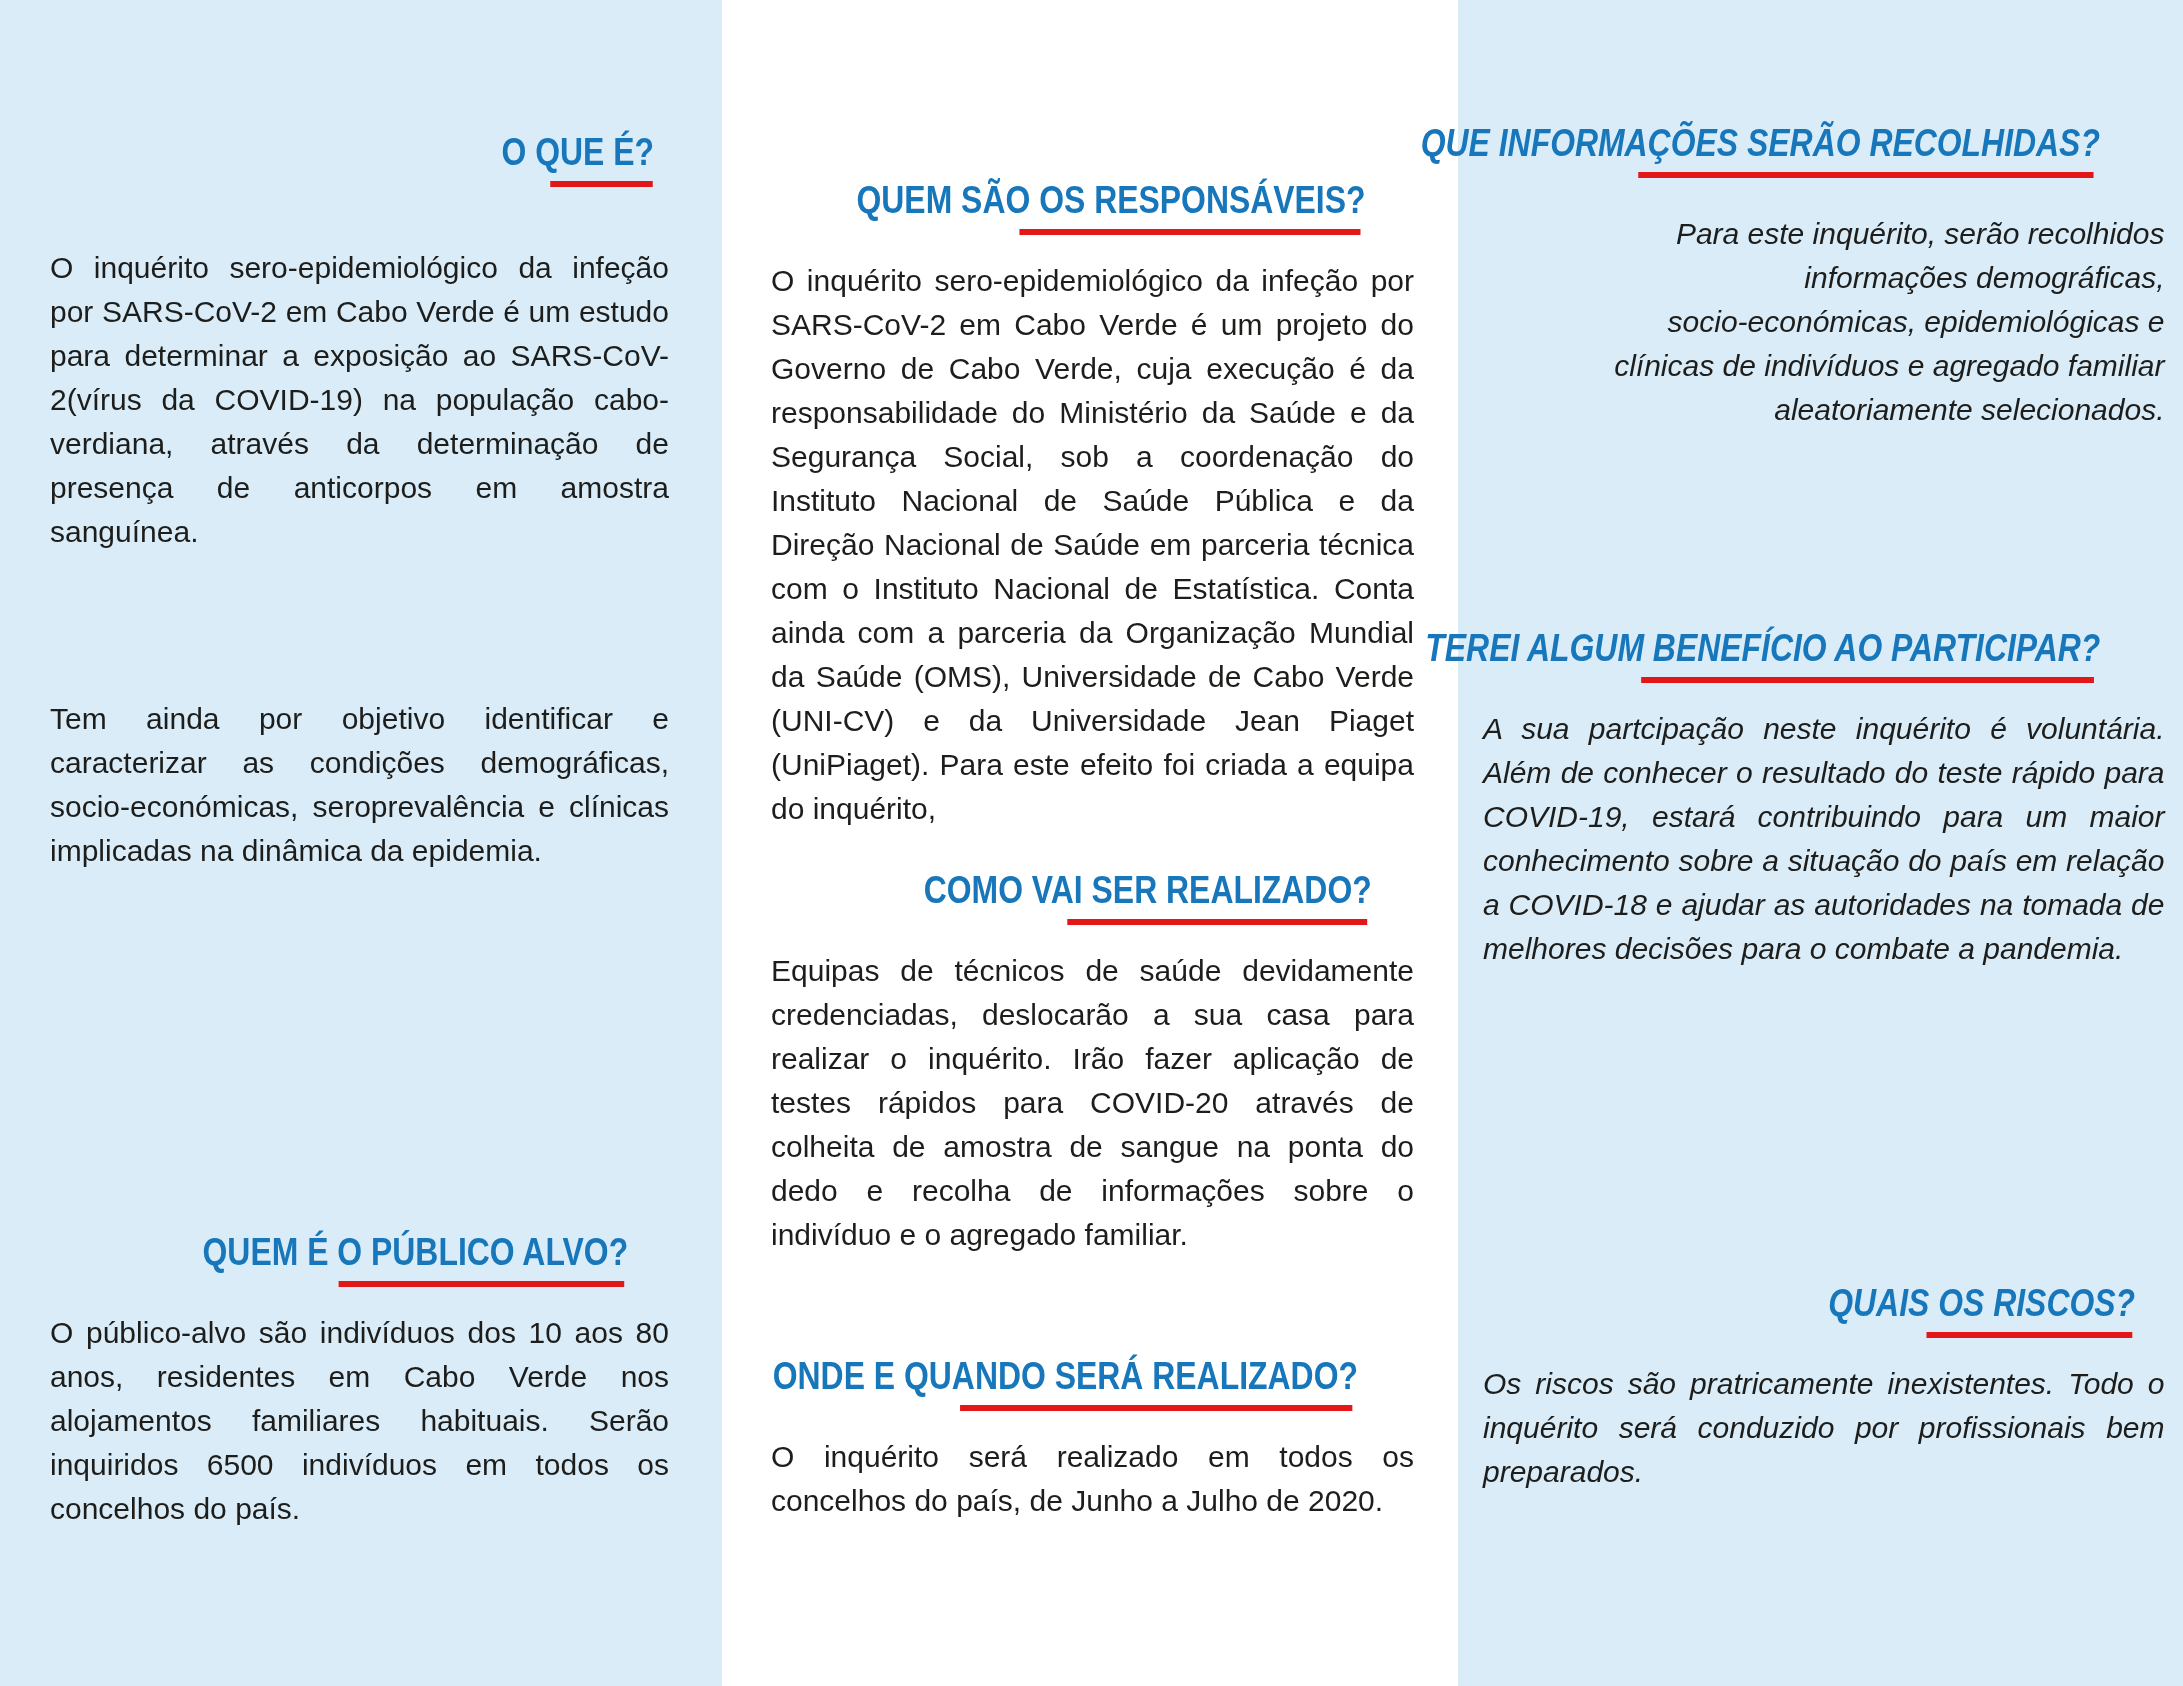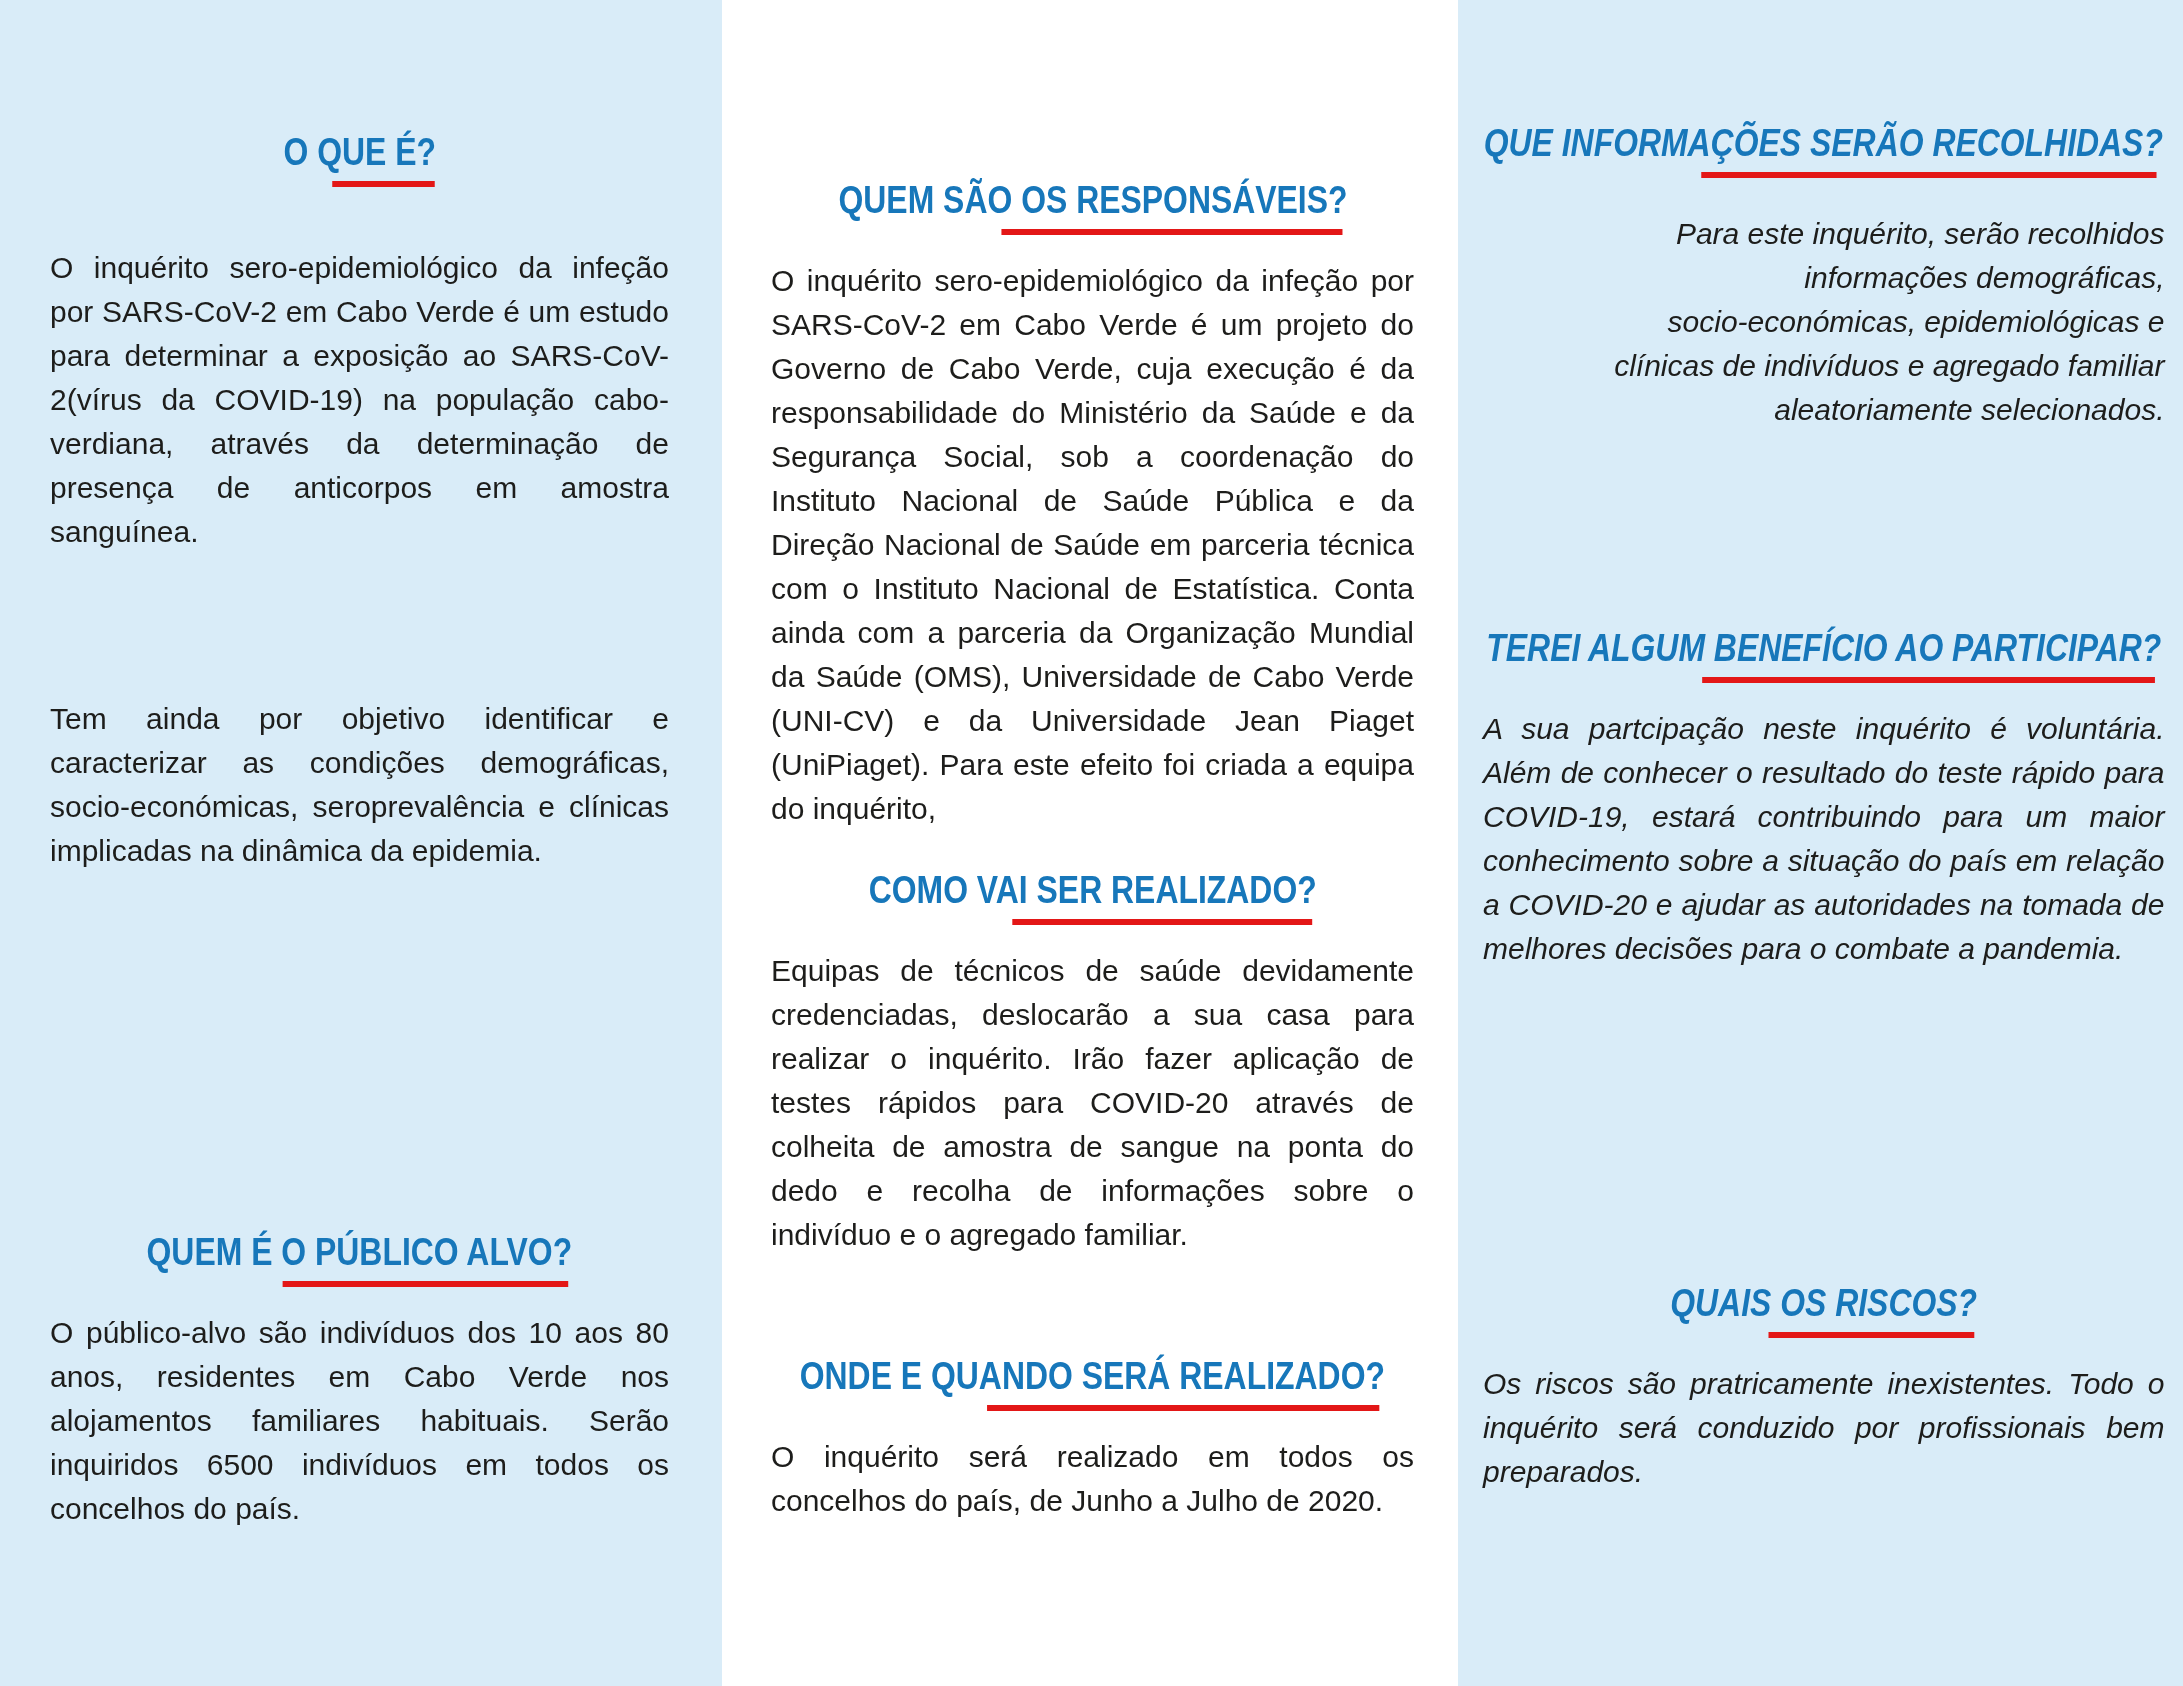--- a/index.html
+++ b/index.html
@@ -33,21 +33,21 @@
   .col-left   .sec-0 { top: 132px; }
   .col-left   .sec-1 { top: 659px; }
   .col-left   .sec-2 { top: 1232px; }
   .col-middle .sec-0 { top: 140px; margin-top: 40px; }
   .col-middle .sec-1 { top: 870px; }
   .col-middle .sec-2 { top: 1356px; }
   .col-right  .sec-0 { top: 123px; }
   .col-right  .sec-1 { top: 628px; }
   .col-right  .sec-2 { top: 1283px; }
 
-  .heading-row { display: flex; justify-content: center; }
+  .heading-row { display: flex; justify-content: flex-end; }
   .heading-text {
     position: relative;
     display: inline-block;
     margin: 0;
     white-space: nowrap;
     font-size: 38px;
     line-height: 41px;
     font-weight: 800;
     letter-spacing: 0px;
     color: var(--heading);
@@ -143,21 +143,21 @@
 socio-económicas, epidemiológicas e
 clínicas de indivíduos e agregado familiar
 aleatoriamente selecionados.</p>
         </div>
       </section>
       <section class="section sec-1">
         <div class="heading-row">
           <h2 class="heading-text"><span>TEREI ALGUM BENEFÍCIO AO PARTICIPAR?</span><span class="heading-underline"></span></h2>
         </div>
         <div class="paras">
-          <p class="body">A sua partcipação neste inquérito é voluntária. Além de conhecer o resultado do teste rápido para COVID-19, estará contribuindo para um maior conhecimento sobre a situação do país em relação a COVID-20 e ajudar as autoridades na tomada de melhores decisões para o combate a pandemia.</p>
+          <p class="body">A sua partcipação neste inquérito é voluntária. Além de conhecer o resultado do teste rápido para COVID-19, estará contribuindo para um maior conhecimento sobre a situação do país em relação a COVID-18 e ajudar as autoridades na tomada de melhores decisões para o combate a pandemia.</p>
         </div>
       </section>
       <section class="section sec-2">
         <div class="heading-row">
           <h2 class="heading-text"><span>QUAIS OS RISCOS?</span><span class="heading-underline"></span></h2>
         </div>
         <div class="paras">
           <p class="body">Os riscos são pratricamente inexistentes. Todo o inquérito será conduzido por profissionais bem preparados.</p>
         </div>
       </section>

